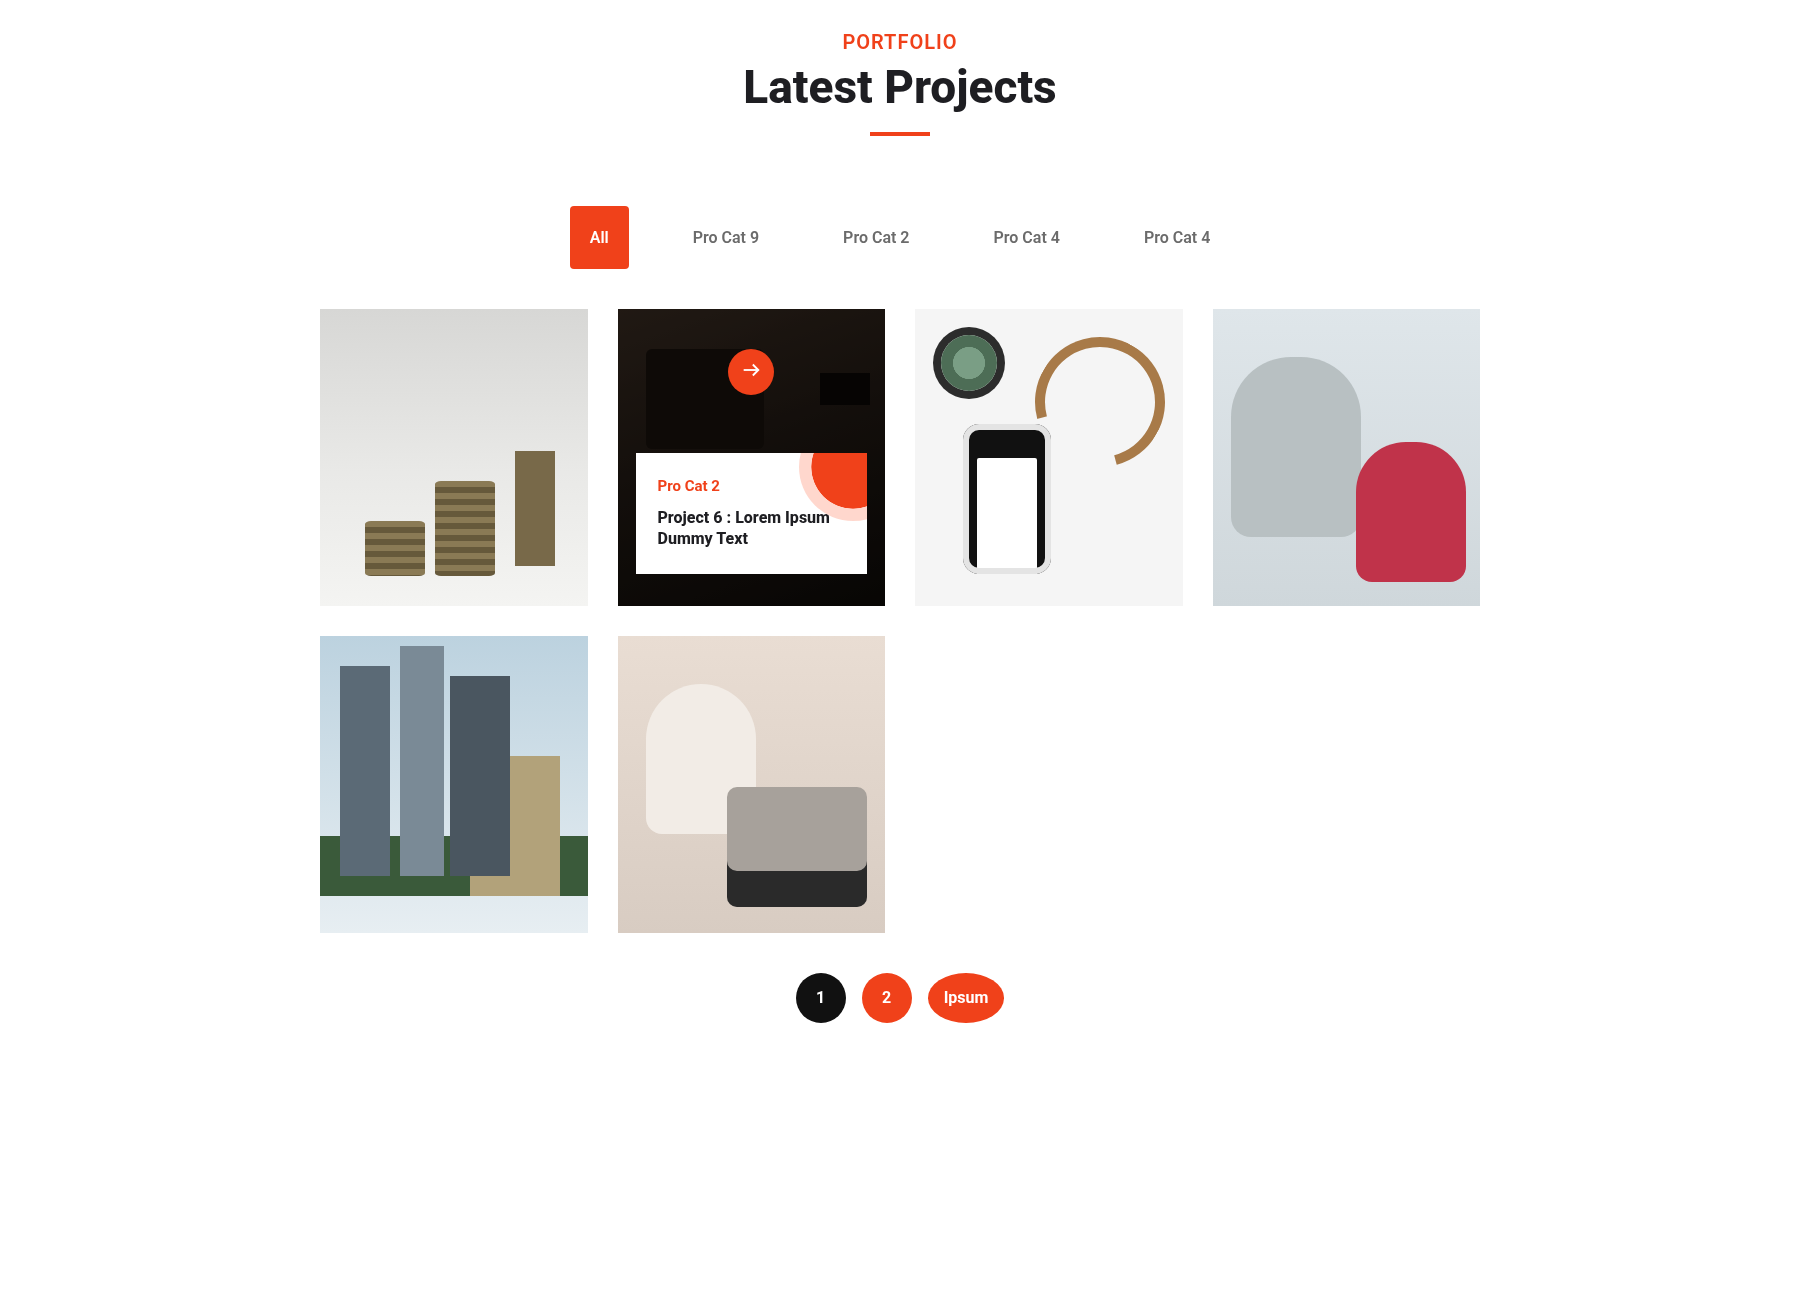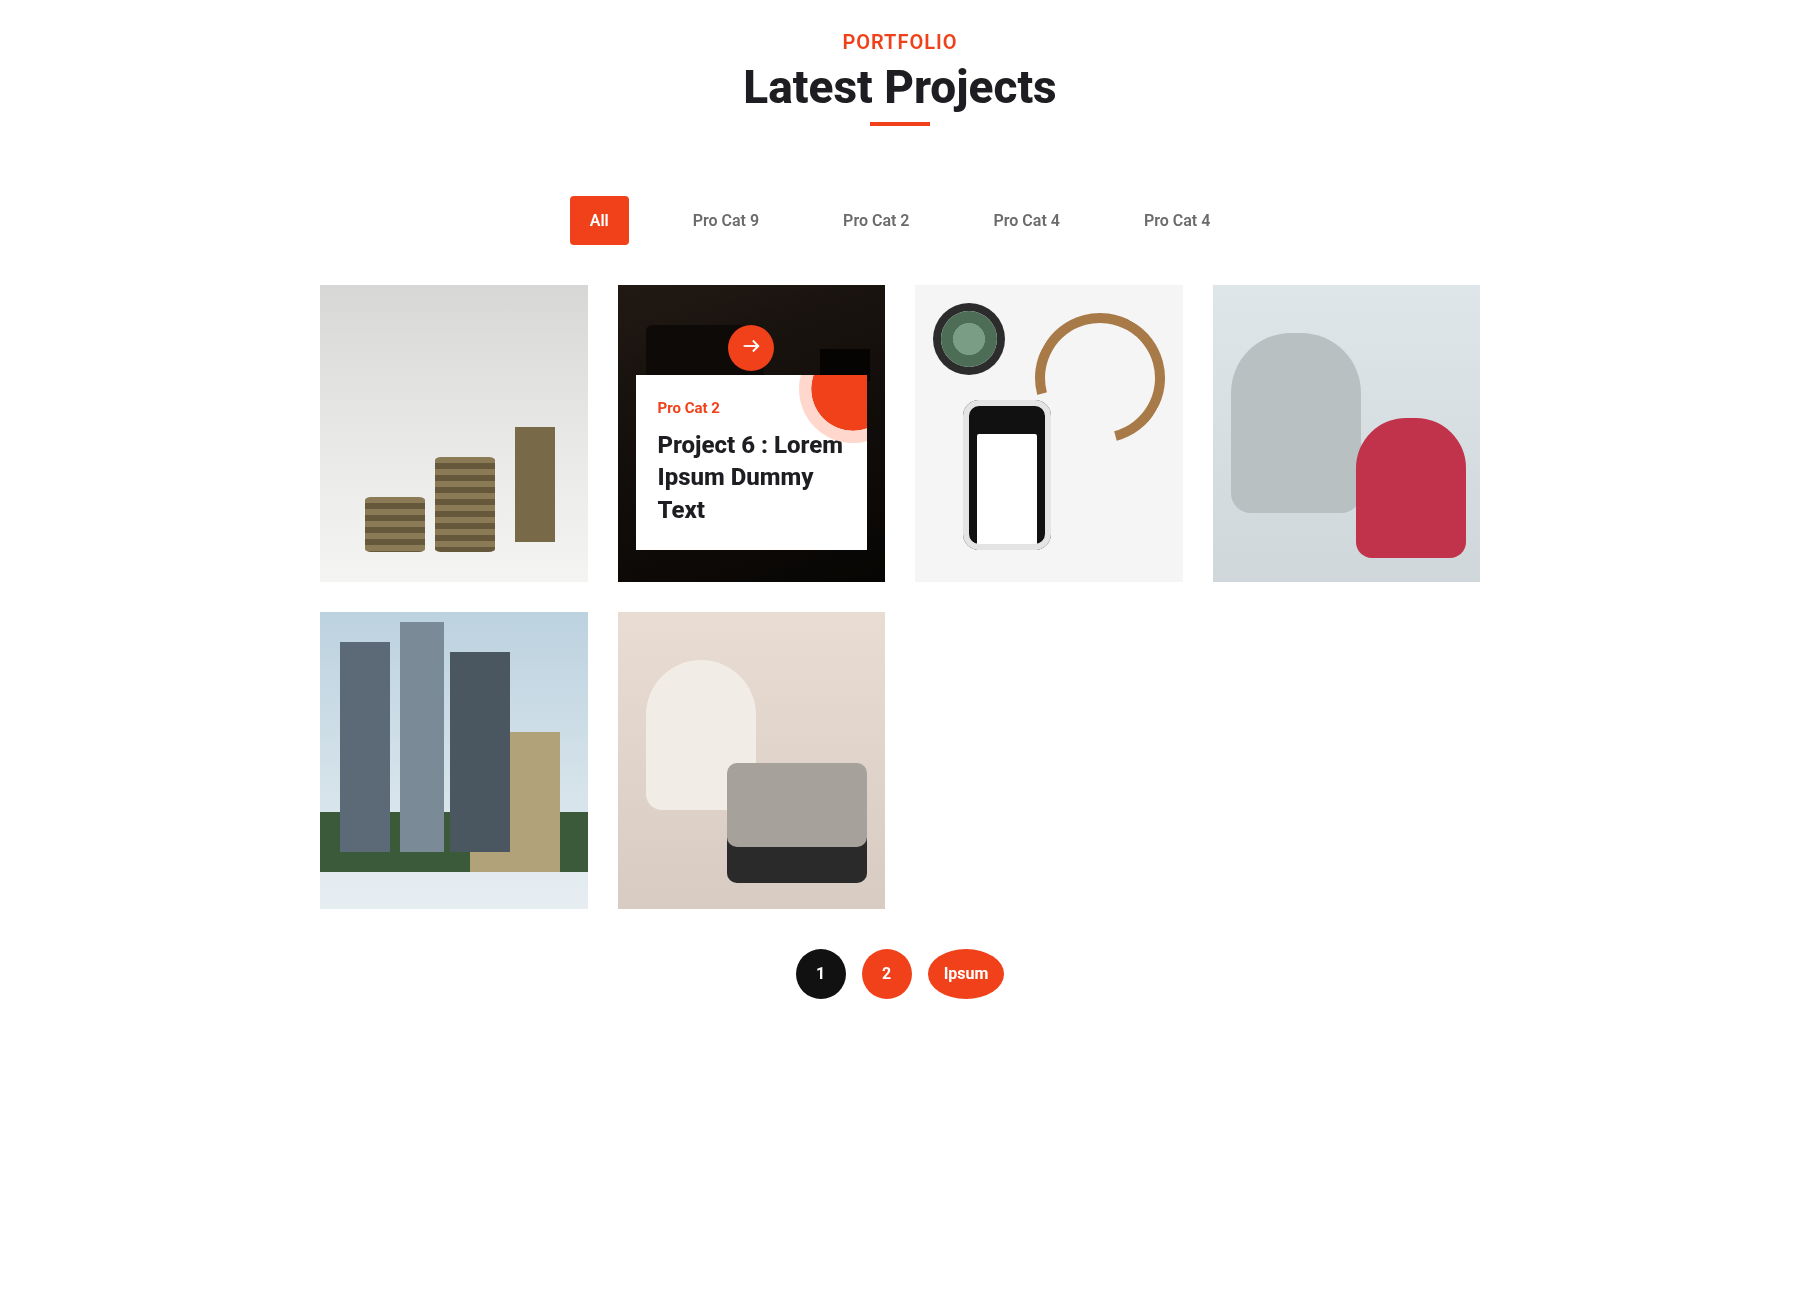--- a/index.html
+++ b/index.html
@@ -24,41 +24,41 @@
     font-weight: 600;
     letter-spacing: 1px;
     color: #f0411a;
     margin-bottom: 6px;
     text-align: center;
   }
   .title {
     font-size: 46px;
     font-weight: 800;
     color: #1e1e22;
-    margin-bottom: 8px;
+    margin-bottom: 18px;
   }
   .divider {
     width: 60px;
     height: 4px;
     background: #f0411a;
     margin: 0 auto;
   }
   .filter-tabs {
     display: flex;
     justify-content: center;
     gap: 44px;
     margin-bottom: 40px;
     align-items: center;
   }
   .filter-tab {
     font-size: 16px;
     font-weight: 600;
     color: #6b6b6b;
     cursor: pointer;
-    padding: 15px 20px;
+    padding: 22px 20px;
     border-radius: 4px;
   }
   .filter-tab.active {
     background: #f0411a;
     color: #ffffff;
   }
   .grid {
     display: grid;
     grid-template-columns: repeat(4, 1fr);
     gap: 30px;
@@ -172,21 +172,21 @@
     background:#f0411a;
   }
   .card .info-panel .corner::after{
     content:"";position:absolute;inset:-12px;border-radius:50%;
     background:radial-gradient(circle,transparent 54%, #ffd7cd 55% 72%, transparent 73%);
   }
   .card .info-cat{
     color:#f0411a;font-weight:700;font-size:15px;margin-bottom:12px;
   }
   .card .info-title{
-    color:#1e1e22;font-weight:800;font-size:24px;line-height:1.35;
+    color:#1e1e22;font-weight:800;font-size:16px;line-height:1.35;
   }
   .card.hovered::after{
     content:"";position:absolute;inset:0;background:rgba(0,0,0,.45);
   }
   .card.hovered .arrow-btn,
   .card.hovered .info-panel{ z-index:2; }
 
   .pagination{
     display:flex;justify-content:center;gap:16px;margin-top:8px;
   }

